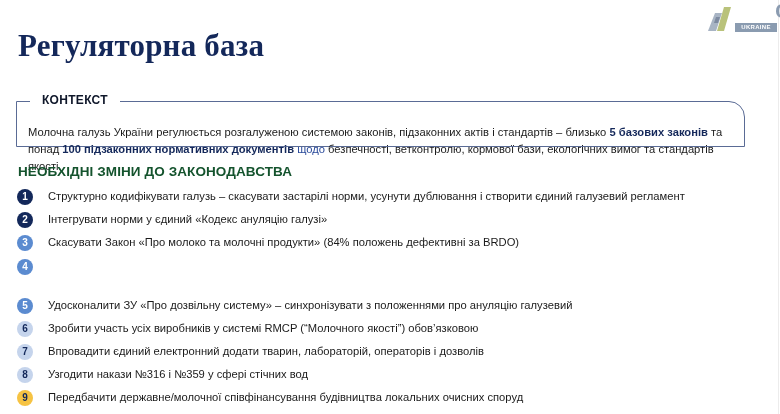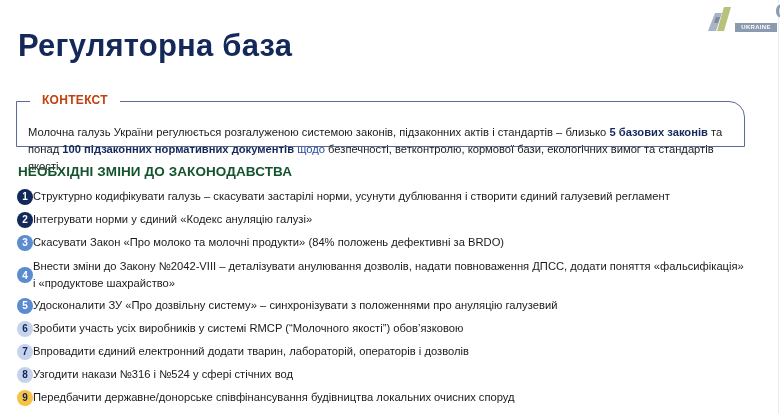--- a/index.html
+++ b/index.html
@@ -6,33 +6,33 @@
   html, body { width: 780px; height: 414px; background: #ffffff; overflow: hidden; }
   body { position: relative; font-family: "Liberation Sans", "DejaVu Sans", sans-serif; color: #1a1a1a; }
 
   .right-rule { position: absolute; left: 778px; top: 0; width: 1px; height: 414px; background: #ececec; }
 
   .logo { position: absolute; left: 706px; top: 3px; width: 72px; height: 30px; }
   .logo-mark { position: absolute; left: 0; top: 2px; width: 26px; height: 26px; }
   .logo-text { position: absolute; left: 29px; top: -3px; font-size: 20px; font-weight: bold; color: #8a9bb0; letter-spacing: -0.5px; font-family: Liberation Serif, serif; margin-left: 40px; }
   .logo-sub { position: absolute; left: 29px; top: 20px; width: 42px; height: 9px; background: #8a9bb0; color: #ffffff; font-size: 6px; font-weight: bold; text-align: center; line-height: 9px; letter-spacing: 0.3px; }
 
-  .page-title { position: absolute; left: 18px; top: 28px; font-size: 31px; font-weight: bold; color: #14285a; font-family: Liberation Sans, sans-serif; letter-spacing: 0.2px; text-align: center; }
+  .page-title { position: absolute; left: 18px; top: 28px; font-size: 31px; font-weight: bold; color: #14285a; font-family: Liberation Serif, serif; letter-spacing: 0.2px; text-align: center; }
 
   .context-box { position: absolute; left: 16px; top: 101px; width: 729px; height: 46px; border: 1.5px solid #5a6b95; border-top-right-radius: 16px; }
-  .context-label { position: absolute; left: 30px; top: 93px; padding: 0 12px; background: #ffffff; font-size: 12px; font-weight: bold; color: #c2410c; letter-spacing: 0.3px; }
+  .context-label { position: absolute; left: 30px; top: 93px; padding: 0 12px; background: #ffffff; font-size: 12px; font-weight: bold; color: #0f172a; letter-spacing: 0.3px; }
   .context-text { position: absolute; left: 28px; top: 124px; width: 715px; font-size: 11.2px; line-height: 17px; color: #1a1a1a; }
   .context-text b { color: #14285a; }
   .context-text .accent { color: #2a4a9a; }
 
   .section-title { position: absolute; left: 18px; top: 164px; font-size: 13.5px; font-weight: bold; color: #14532d; letter-spacing: 0.1px; }
 
   .item { position: absolute; left: 17px; display: flex; align-items: center; }
   .badge { width: 16px; height: 16px; border-radius: 50%; font-size: 10px; font-weight: bold; display: flex; align-items: center; justify-content: center; flex-shrink: 0; }
-  .item-text { font-size: 11.2px; line-height: 17px; color: #1a1a1a; }
+  .item-text { margin-left: 15px; font-size: 11.2px; line-height: 17px; color: #1a1a1a; }
 
   .b-dark { background: #13285a; color: #ffffff; }
   .b-mid { background: #5b8bd0; color: #ffffff; }
   .b-light { background: #c5d4ec; color: #13285a; }
   .b-yellow { background: #f6c343; color: #13285a; }
 </style>
 </head>
 <body>
 
 <div class="right-rule"></div>
@@ -66,41 +66,40 @@
 </div>
 
 <div class="item" style="top:234px;">
   <span class="badge b-mid">3</span>
   <span class="item-text">Скасувати Закон «Про молоко та молочні продукти» (84% положень дефективні за BRDO)</span>
 </div>
 
 <div class="item" style="top:258px;">
   <span class="badge b-mid">4</span>
   <span class="item-text">
-    <span>Внести зміни до Закону №2042-VIII – деталізувати анулювання дозволів, надати повноваження ДПСС, додати поняття «фальсифікація»</span><br>
-    <span>і «продуктове шахрайство»</span>
+    <br>
   </span>
 </div>
 
 <div class="item" style="top:297px;">
   <span class="badge b-mid">5</span>
   <span class="item-text">Удосконалити ЗУ «Про дозвільну систему» – синхронізувати з положеннями про ануляцію галузевий</span>
 </div>
 
 <div class="item" style="top:320px;">
   <span class="badge b-light">6</span>
   <span class="item-text">Зробити участь усіх виробників у системі RMCP (“Молочного якості”)  обов’язковою</span>
 </div>
 
 <div class="item" style="top:343px;">
   <span class="badge b-light">7</span>
   <span class="item-text">Впровадити єдиний електронний додати тварин, лабораторій, операторів і дозволів</span>
 </div>
 
 <div class="item" style="top:366px;">
   <span class="badge b-light">8</span>
-  <span class="item-text">Узгодити накази №316 і №524 у сфері стічних вод</span>
+  <span class="item-text">Узгодити накази №316 і №359 у сфері стічних вод</span>
 </div>
 
 <div class="item" style="top:389px;">
   <span class="badge b-yellow">9</span>
-  <span class="item-text">Передбачити державне/донорське співфінансування будівництва локальних очисних споруд</span>
+  <span class="item-text">Передбачити державне/молочної співфінансування будівництва локальних очисних споруд</span>
 </div>
 
 </body></html>

